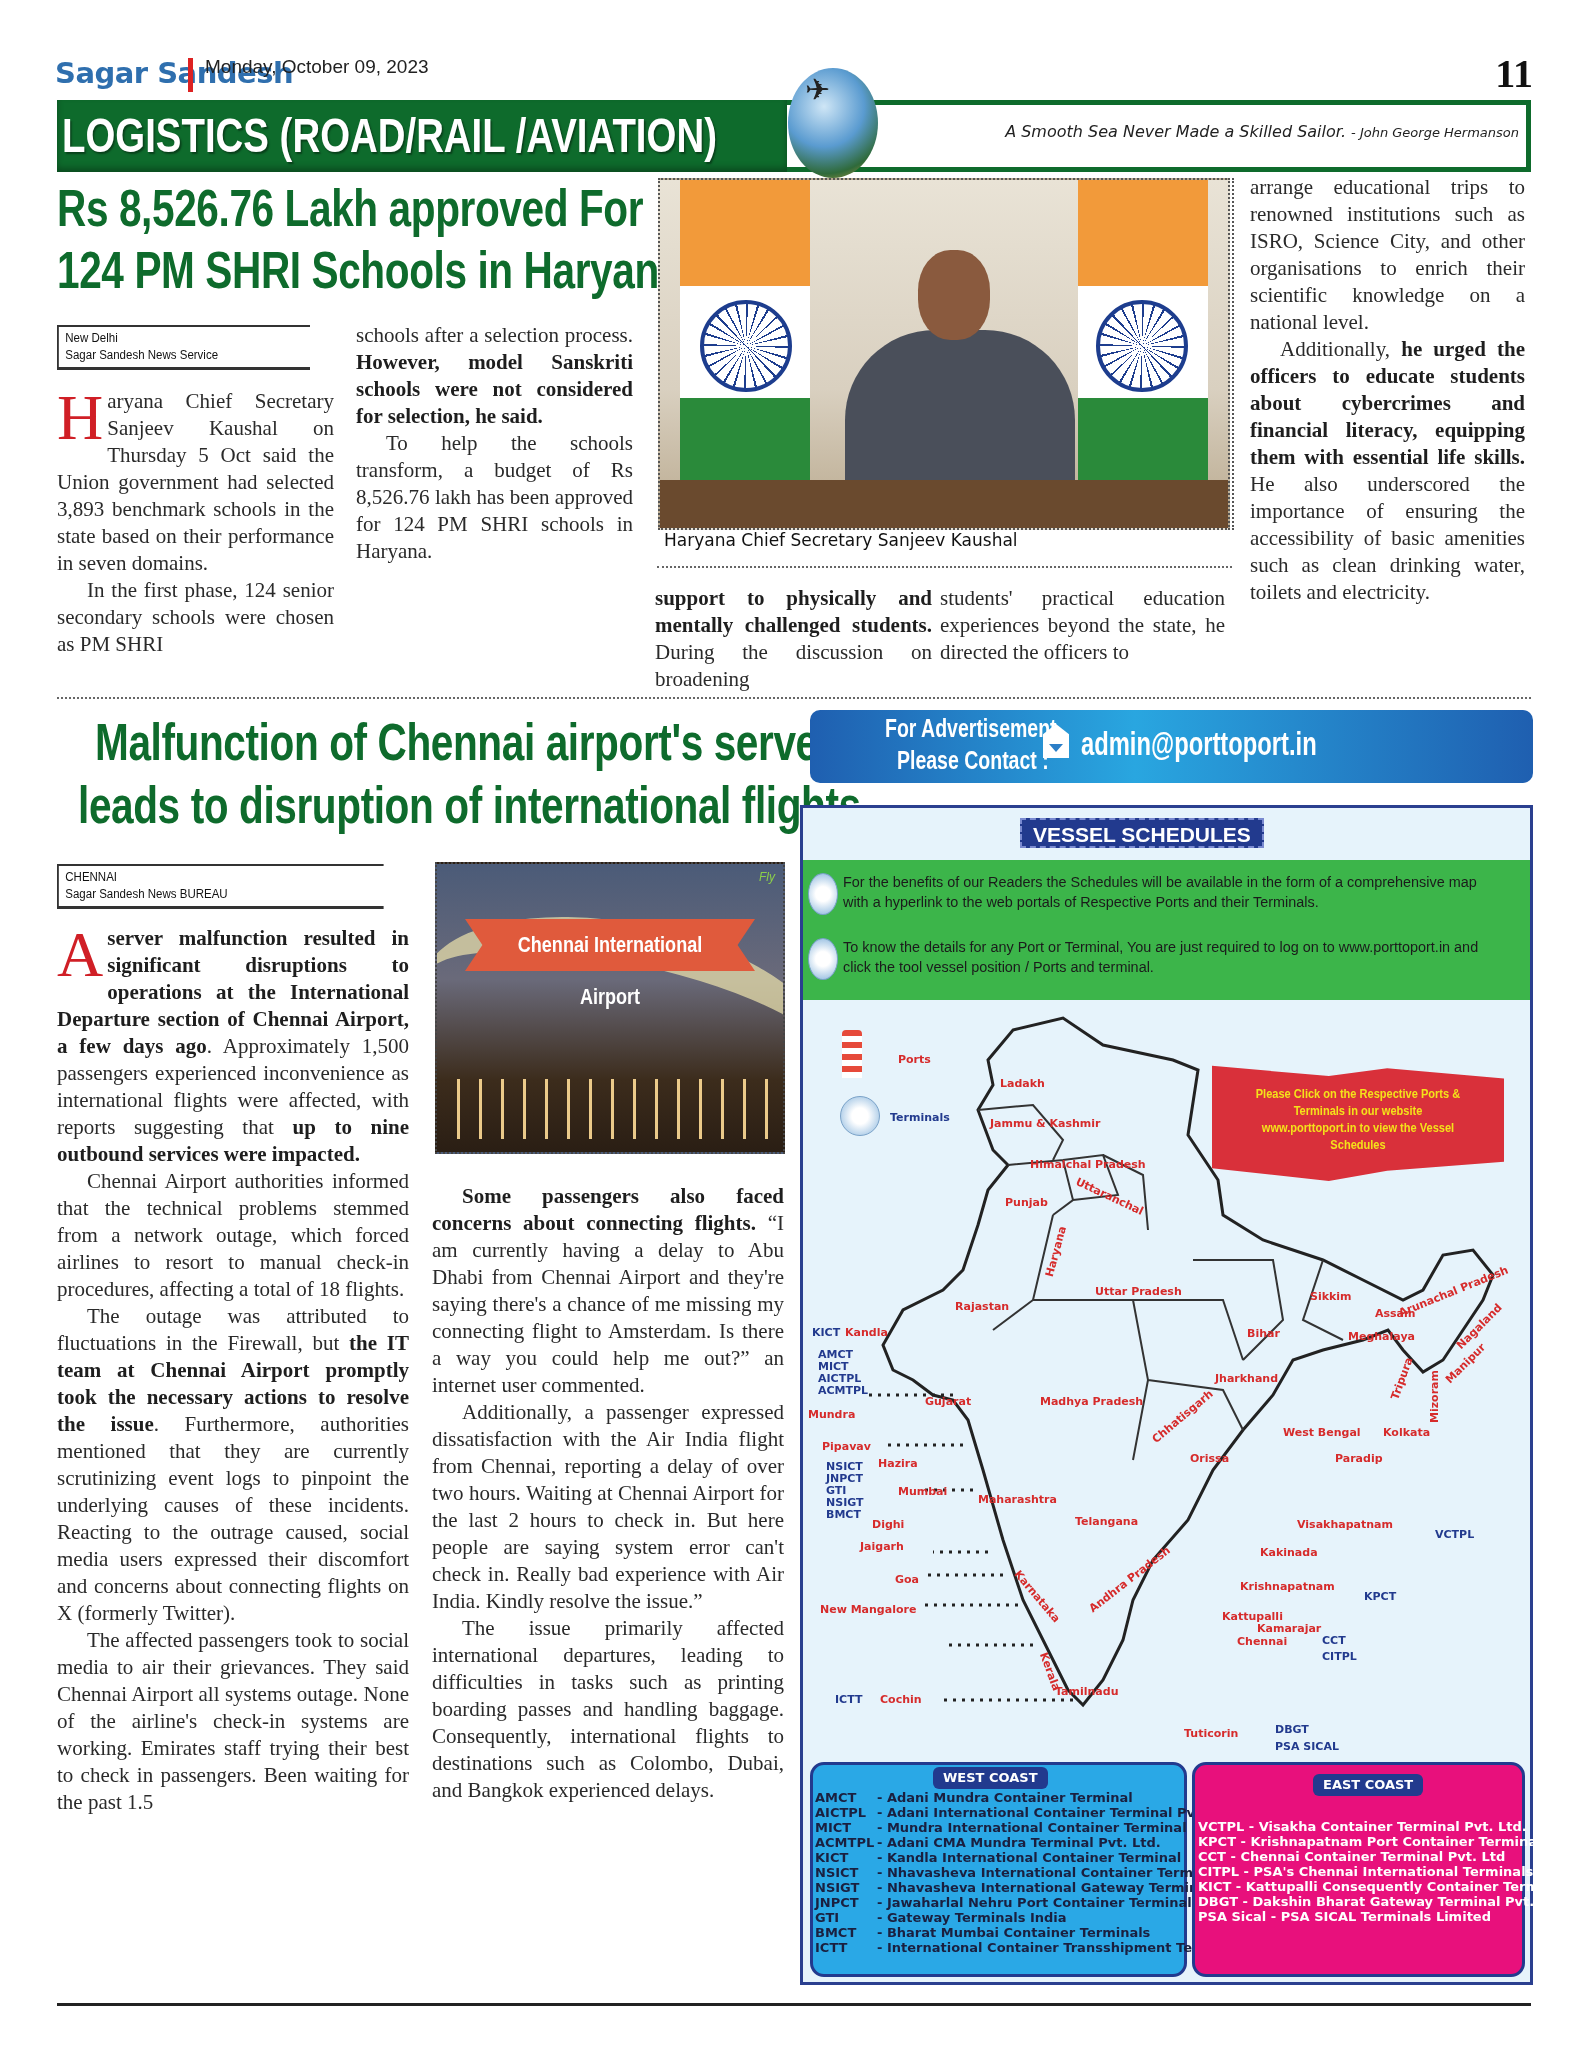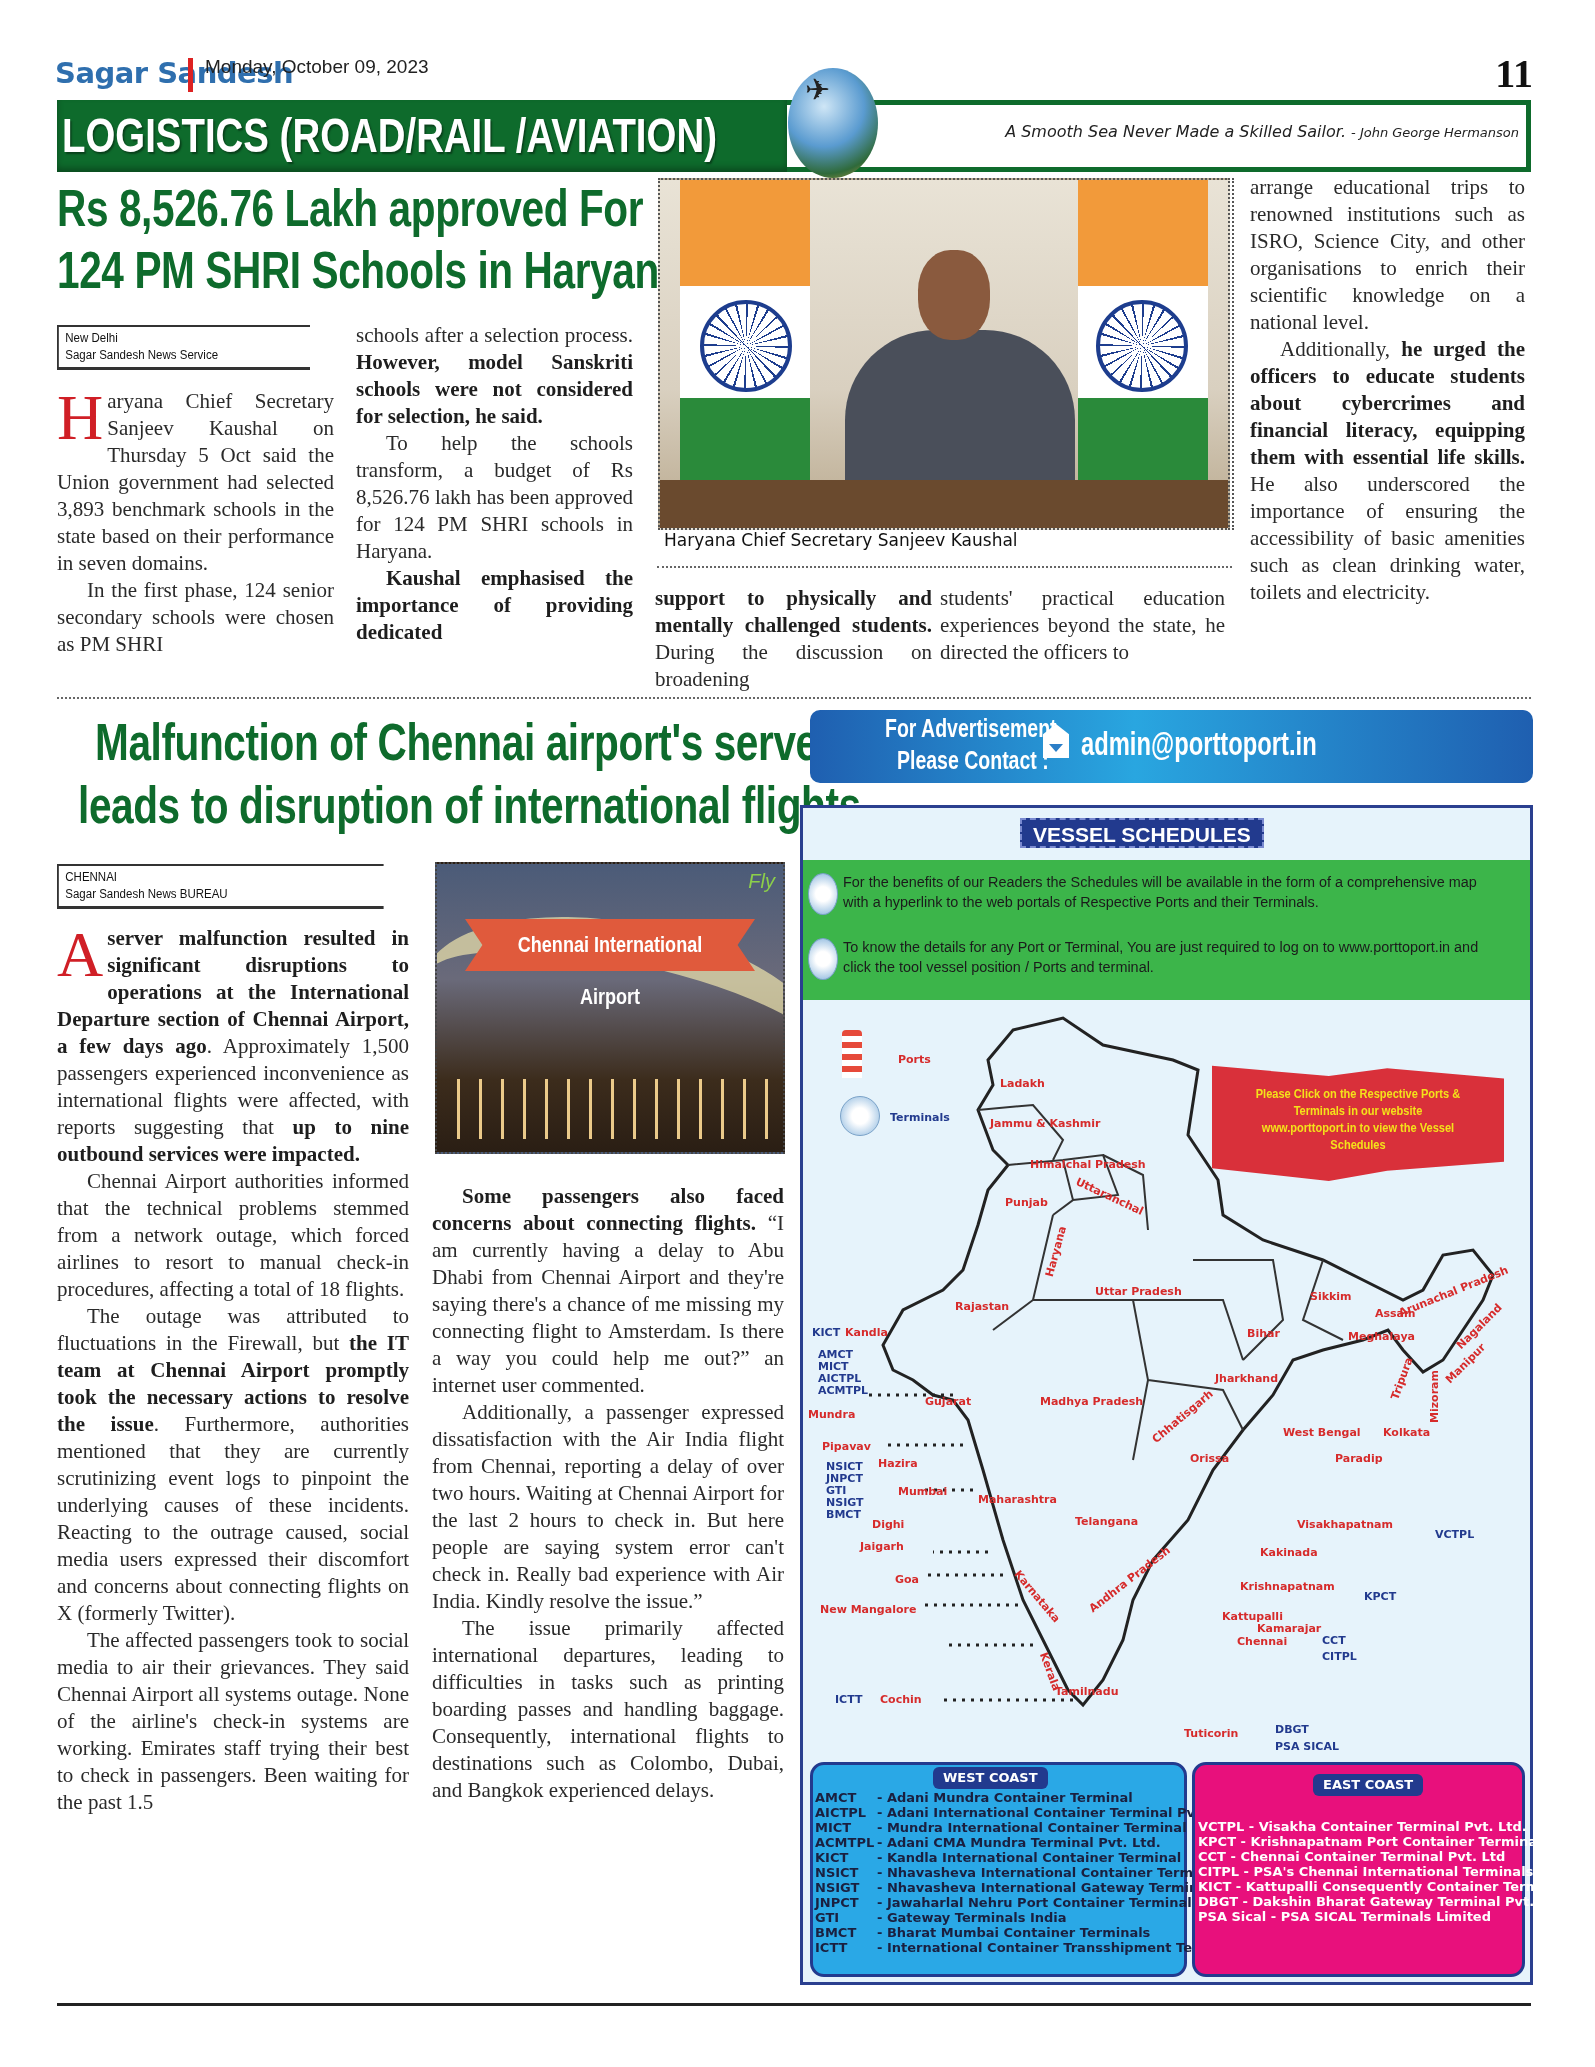--- a/index.html
+++ b/index.html
@@ -52,21 +52,21 @@
 .dotsep{border-top:2px dotted #666}
 #sep1{left:657px;top:566px;width:575px}
 #sep2{left:57px;top:697px;width:1474px}
 #vsep1{left:1232px;top:178px;height:352px;border-left:2px dotted #555}
 
 #photo2{left:435px;top:862px;width:350px;height:292px;border:2px dotted #444;overflow:hidden;background:linear-gradient(180deg,#4b5b78 0%,#6a6a7a 40%,#3c2c1c 75%,#2a1e14 100%)}
 #roof{left:-20px;top:60px;width:420px;height:200px;border-radius:50% 50% 0 0;border-top:40px solid rgba(230,220,170,.75);transform:rotate(12deg)}
 #lights{left:20px;top:215px;width:320px;height:60px;background:repeating-linear-gradient(90deg,rgba(255,220,150,.9) 0 3px,transparent 3px 22px)}
 #banner2{left:28px;top:55px;width:290px;height:52px;background:#e05a3c;clip-path:polygon(0 0,100% 0,94% 50%,100% 100%,0 100%,6% 50%)}
 #banner2-text{left:28px;top:55px;width:290px;height:52px;line-height:52px;text-align:center;font-family:"Liberation Sans",sans-serif;font-weight:bold;font-size:22px;color:#fff;transform:scaleX(.82)}
-#flylogo{right:8px;top:6px;font-family:"Liberation Sans",sans-serif;font-style:italic;font-size:20px;color:#8ccf4a}
+#flylogo{right:8px;top:6px;font-family:"Liberation Sans",sans-serif;font-style:italic;font-size:12px;color:#8ccf4a}
 
 #adbox{left:810px;top:710px;width:723px;height:73px;border-radius:10px;background:linear-gradient(90deg,#1f5fb0 0%,#29a6e0 45%,#1f5fb0 100%)}
 #ad-l1{left:885px;top:714px;font-family:"Liberation Sans",sans-serif;font-weight:bold;font-size:25px;color:#fff;transform:scaleX(.78);transform-origin:left}
 #ad-l2{left:897px;top:746px;font-family:"Liberation Sans",sans-serif;font-weight:bold;font-size:25px;color:#fff;transform:scaleX(.78);transform-origin:left}
 #ad-mail{left:1043px;top:724px;width:26px;height:34px;background:#fff;clip-path:polygon(50% 0,100% 30%,100% 100%,0 100%,0 30%)}
 #ad-mail-v{left:1049px;top:744px;width:14px;height:8px;background:#2b7ec7;clip-path:polygon(0 0,100% 0,50% 100%)}
 #ad-email{left:1081px;top:725px;font-family:"Liberation Sans",sans-serif;font-weight:bold;font-size:33px;color:#fff;transform:scaleX(.72);transform-origin:left}
 
 #vessel{left:800px;top:805px;width:733px;height:1180px;border:3px solid #2a3f8f;background:#e6f3fb}
 #vs-title{left:1020px;top:818px;padding:0 11px;height:30px;line-height:30px;border:2px dashed #7a8ad0;background:#223a8e;color:#fff;font-family:"Liberation Sans",sans-serif;font-weight:bold;font-size:21px}
@@ -117,21 +117,20 @@
   <div>New Delhi</div>
   <div>Sagar Sandesh News Service</div>
 </div>
 <div class="abs col" id="c1">
   <p><span class="drop">H</span><span>aryana Chief Secretary Sanjeev Kaushal on Thursday 5 Oct said the Union government had selected 3,893 benchmark schools in the state based on their performance in seven domains.</span></p>
   <p class="ind">In the first phase, 124 senior secondary schools were chosen as PM SHRI</p>
 </div>
 <div class="abs col" id="c2">
   <p><span>schools after a selection process.</span> <b>However, model Sanskriti schools were not considered for selection, he said.</b></p>
   <p class="ind">To help the schools transform, a budget of Rs 8,526.76 lakh has been approved for 124 PM SHRI schools in Haryana.</p>
-  <p class="ind"><b>Kaushal emphasised the importance of providing dedicated</b></p>
 </div>
 
 <div class="abs" id="photo1">
   <div class="flag" style="left:20px"></div>
   <div class="chakra" style="left:40px;top:120px"></div>
   <div class="flag" style="right:20px"></div>
   <div class="chakra" style="right:40px;top:120px"></div>
   <div class="abs" id="man-body"></div>
   <div class="abs" id="man-head"></div>
   <div class="abs" id="desk"></div>

